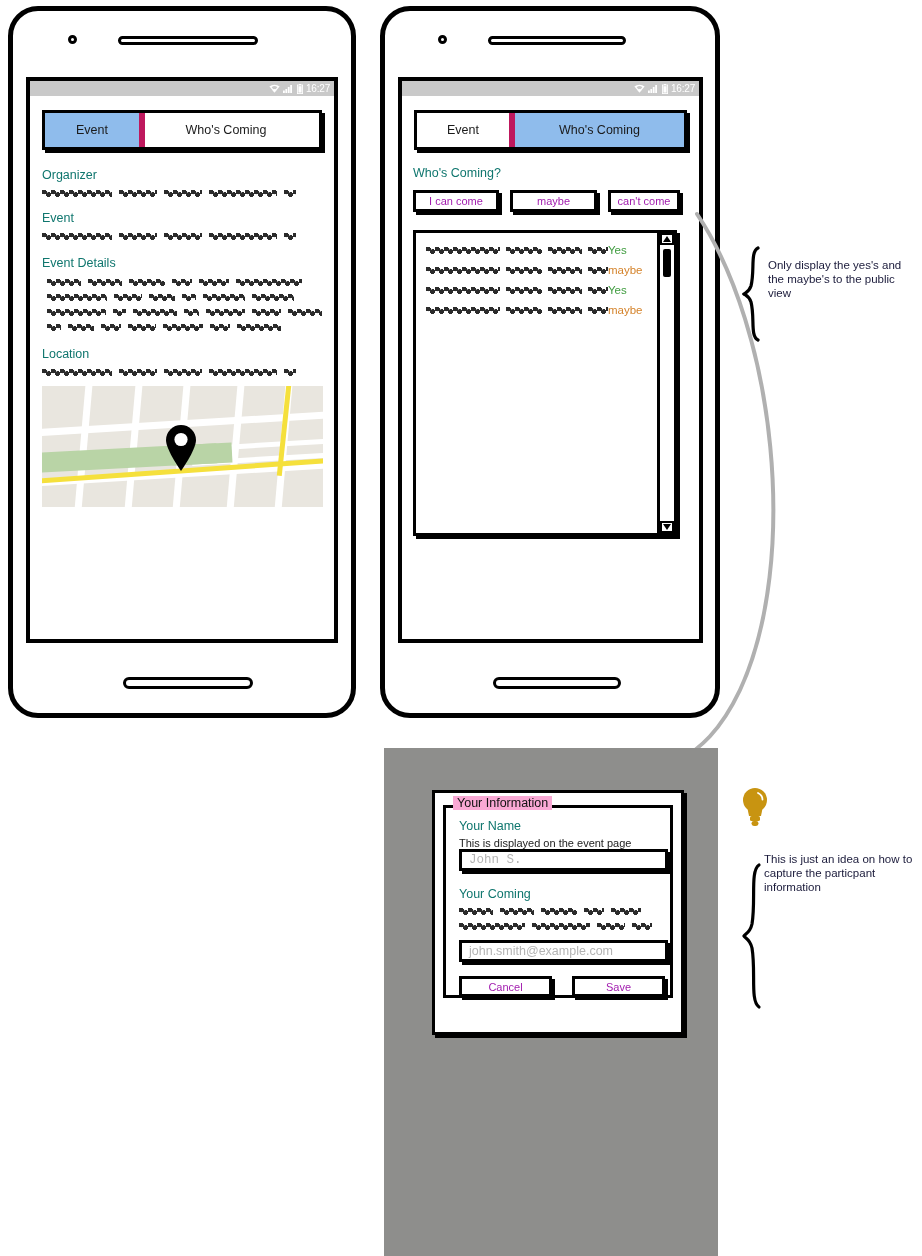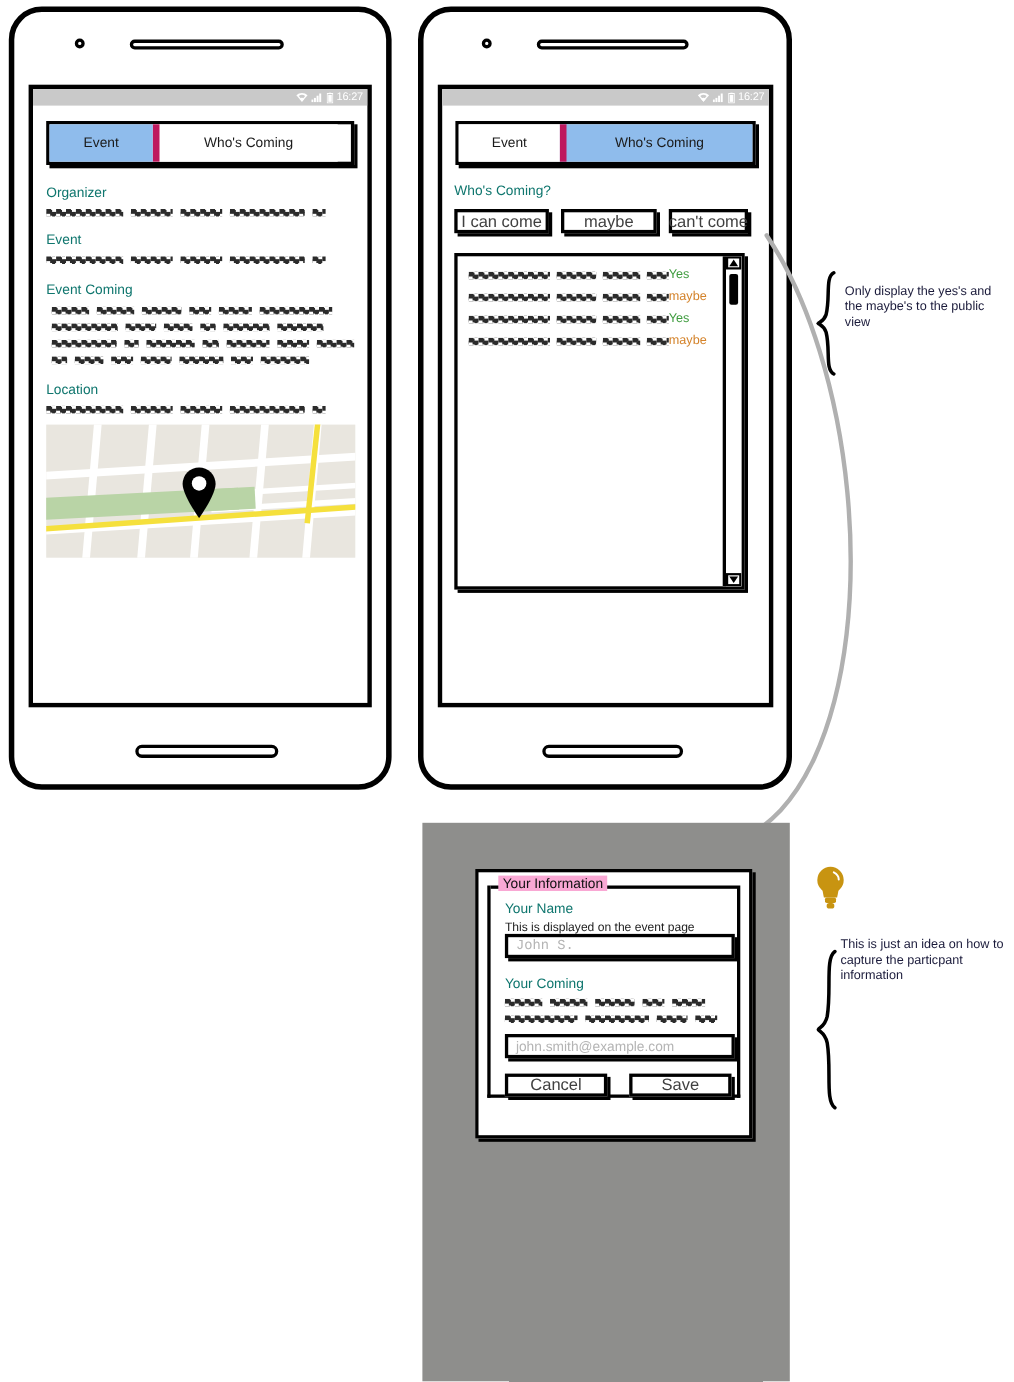--- a/index.html
+++ b/index.html
@@ -106,22 +106,22 @@
   .street { position: absolute; background: #ffffff; }
   .park { position: absolute; background: #b9d4a6; }
   .hiway { position: absolute; background: #f5e03c; }
   .pin { position: absolute; }
 
   
   .wbtn {
     border: 3px solid #000;
     background: #fff;
     box-shadow: 3px 3px 0 #000;
-    font-size: 15px;
-    color: #404040;
+    font-size: 11px;
+    color: #a21caf;
     text-align: center;
     font-family: "Liberation Sans", sans-serif;
     display: flex; align-items: center; justify-content: center;
     white-space: nowrap;
   }
 
   
   .listbox {
     position: relative;
     border: 3px solid #000;
@@ -259,21 +259,21 @@
 
         <div class="lbl">Event</div>
         <div class="squig-row" style="margin:8px 0 16px 0;">
           <div class="squig" style="width:70px;"></div>
           <div class="squig" style="width:38px;"></div>
           <div class="squig" style="width:38px;"></div>
           <div class="squig" style="width:68px;"></div>
           <div class="squig" style="width:12px;"></div>
         </div>
 
-        <div class="lbl">Event Coming</div>
+        <div class="lbl">Event Details</div>
         <div style="margin:9px 0 16px 5px;">
           <div class="squig-row" style="margin-bottom:8px;">
             <div class="squig" style="width:34px;"></div>
             <div class="squig" style="width:34px;"></div>
             <div class="squig" style="width:36px;"></div>
             <div class="squig" style="width:20px;"></div>
             <div class="squig" style="width:30px;"></div>
             <div class="squig" style="width:66px;"></div>
           </div>
           <div class="squig-row" style="margin-bottom:8px;">

